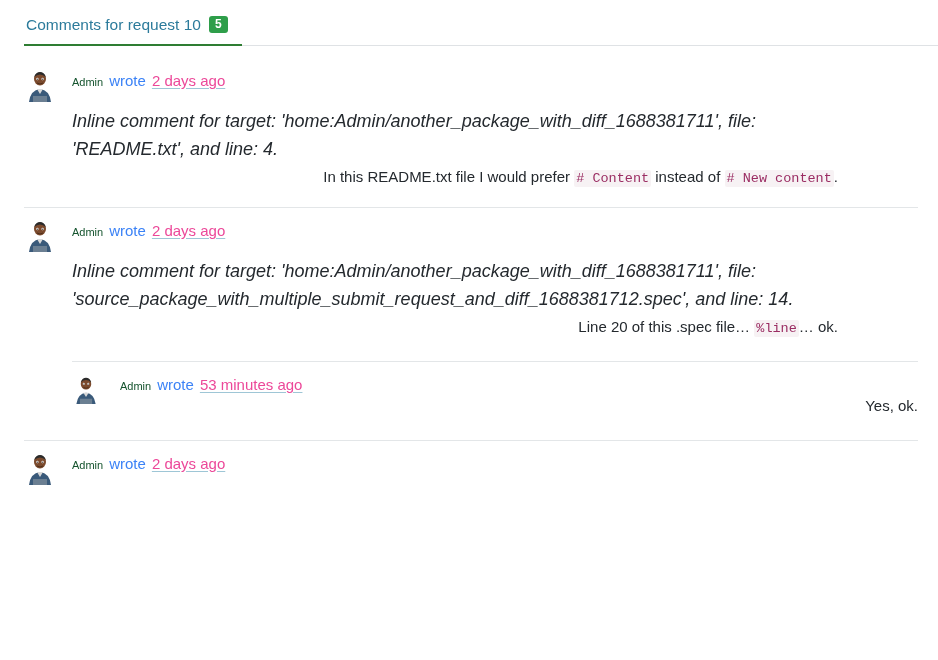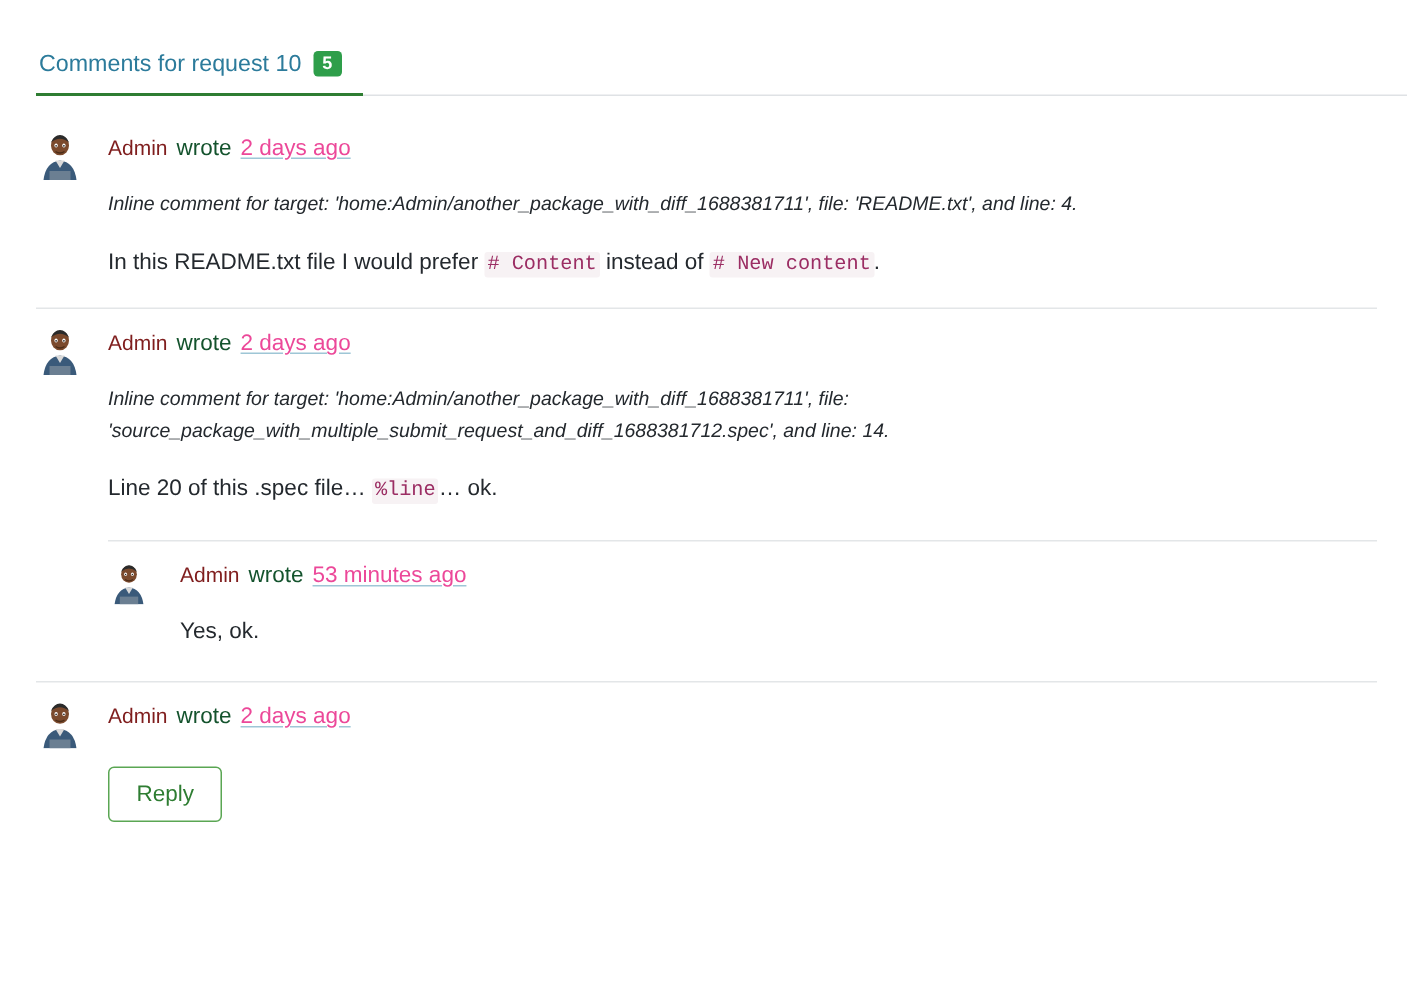--- a/index.html
+++ b/index.html
@@ -18,21 +18,21 @@
     position: relative;
     width: 938px;
     height: 660px;
     background: #ffffff;
   }
 
   
   .tabbar {
     display: flex;
     align-items: flex-end;
-    height: 64px;
+    height: 46px;
     margin: 0 0 0 24px;
     border-bottom: 1px solid #dfe2e5;
     width: 914px;
   }
   .tab {
     display: flex;
     align-items: center;
     gap: 8px;
     padding: 10px 14px 11px 2px;
     border-bottom: 2px solid #2e7d32;
@@ -78,51 +78,52 @@
     position: absolute;
     left: 0;
     top: 12px;
     width: 32px;
     height: 32px;
     overflow: hidden;
   }
   .avatar svg { display: block; }
 
   .author {
-    color: #7f1d1d;
-    font-size: 14px;
+    color: #14532d;
+    font-size: 11px;
   }
   .wrote {
-    color: #14532d;
+    color: #3b82f6;
     font-size: 15px;
   }
   .when {
     color: #ec4899;
     font-size: 15px;
     text-decoration: underline;
     text-decoration-color: #9ec6d6;
     text-underline-offset: 2px;
   }
 
   .cbody {
     padding-left: 48px;
     padding-right: 80px;
   }
   .meta {
     font-style: italic;
     color: #24292e;
     margin: 14px 0 0 0;
     line-height: 1.55;
-    font-size: 13px;
+    font-size: 18px;
   }
   .text {
-    margin: 18px 0 0 0;
+    margin: 2px 0 0 0;
     line-height: 1.5;
     font-size: 15px;
     color: #24292e;
+    text-align: right;
   }
   code.inline {
     font-family: "Liberation Mono", monospace;
     font-size: 13.5px;
     color: #9b2d63;
     background: #f7f2f4;
     padding: 1px 2px;
     border-radius: 2px;
   }
 
@@ -273,17 +274,16 @@
           <path d="M5 32 q1.5 -12 11 -13 q9.5 1 11 13 z" fill="#3a5a7a"></path>
           <path d="M13 19 l3 5 l3 -5 z" fill="#d9d9d9"></path>
           <rect x="9" y="26" width="14" height="6" fill="#6b7f92"></rect>
         </svg>
       </span>
       <div class="chead">
         <span class="author">Admin</span>
         <span class="wrote">wrote</span>
         <span class="when">2 days ago</span>
       </div>
-      <button class="reply-btn">Reply</button>
     </div>
 
   </div>
 </div>
 
 </body></html>

